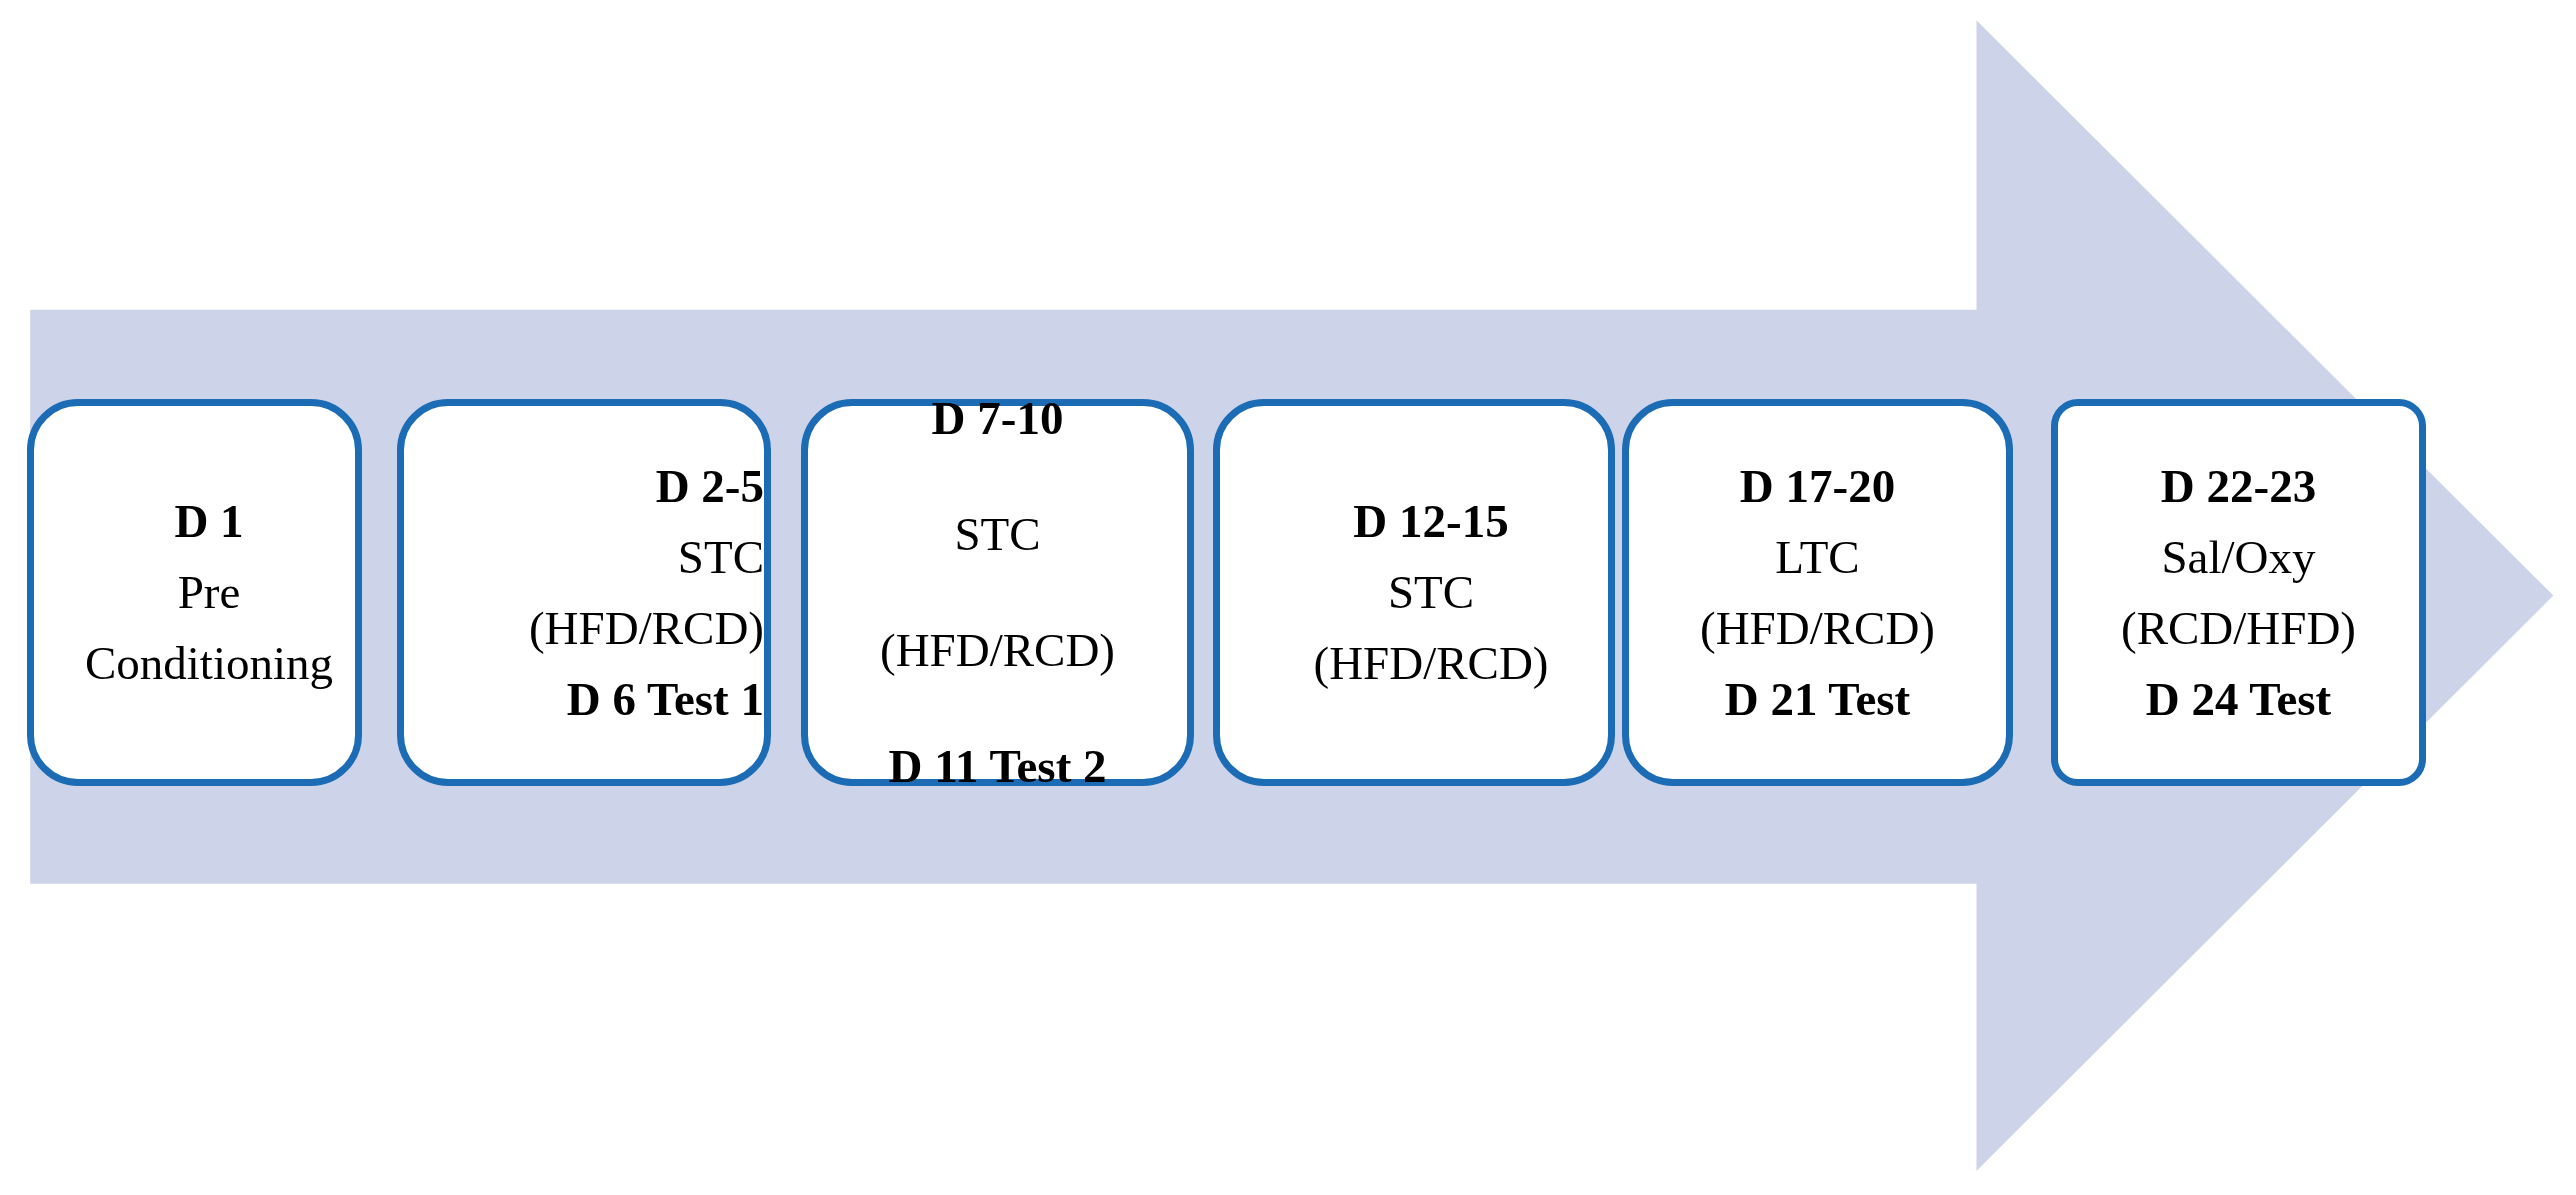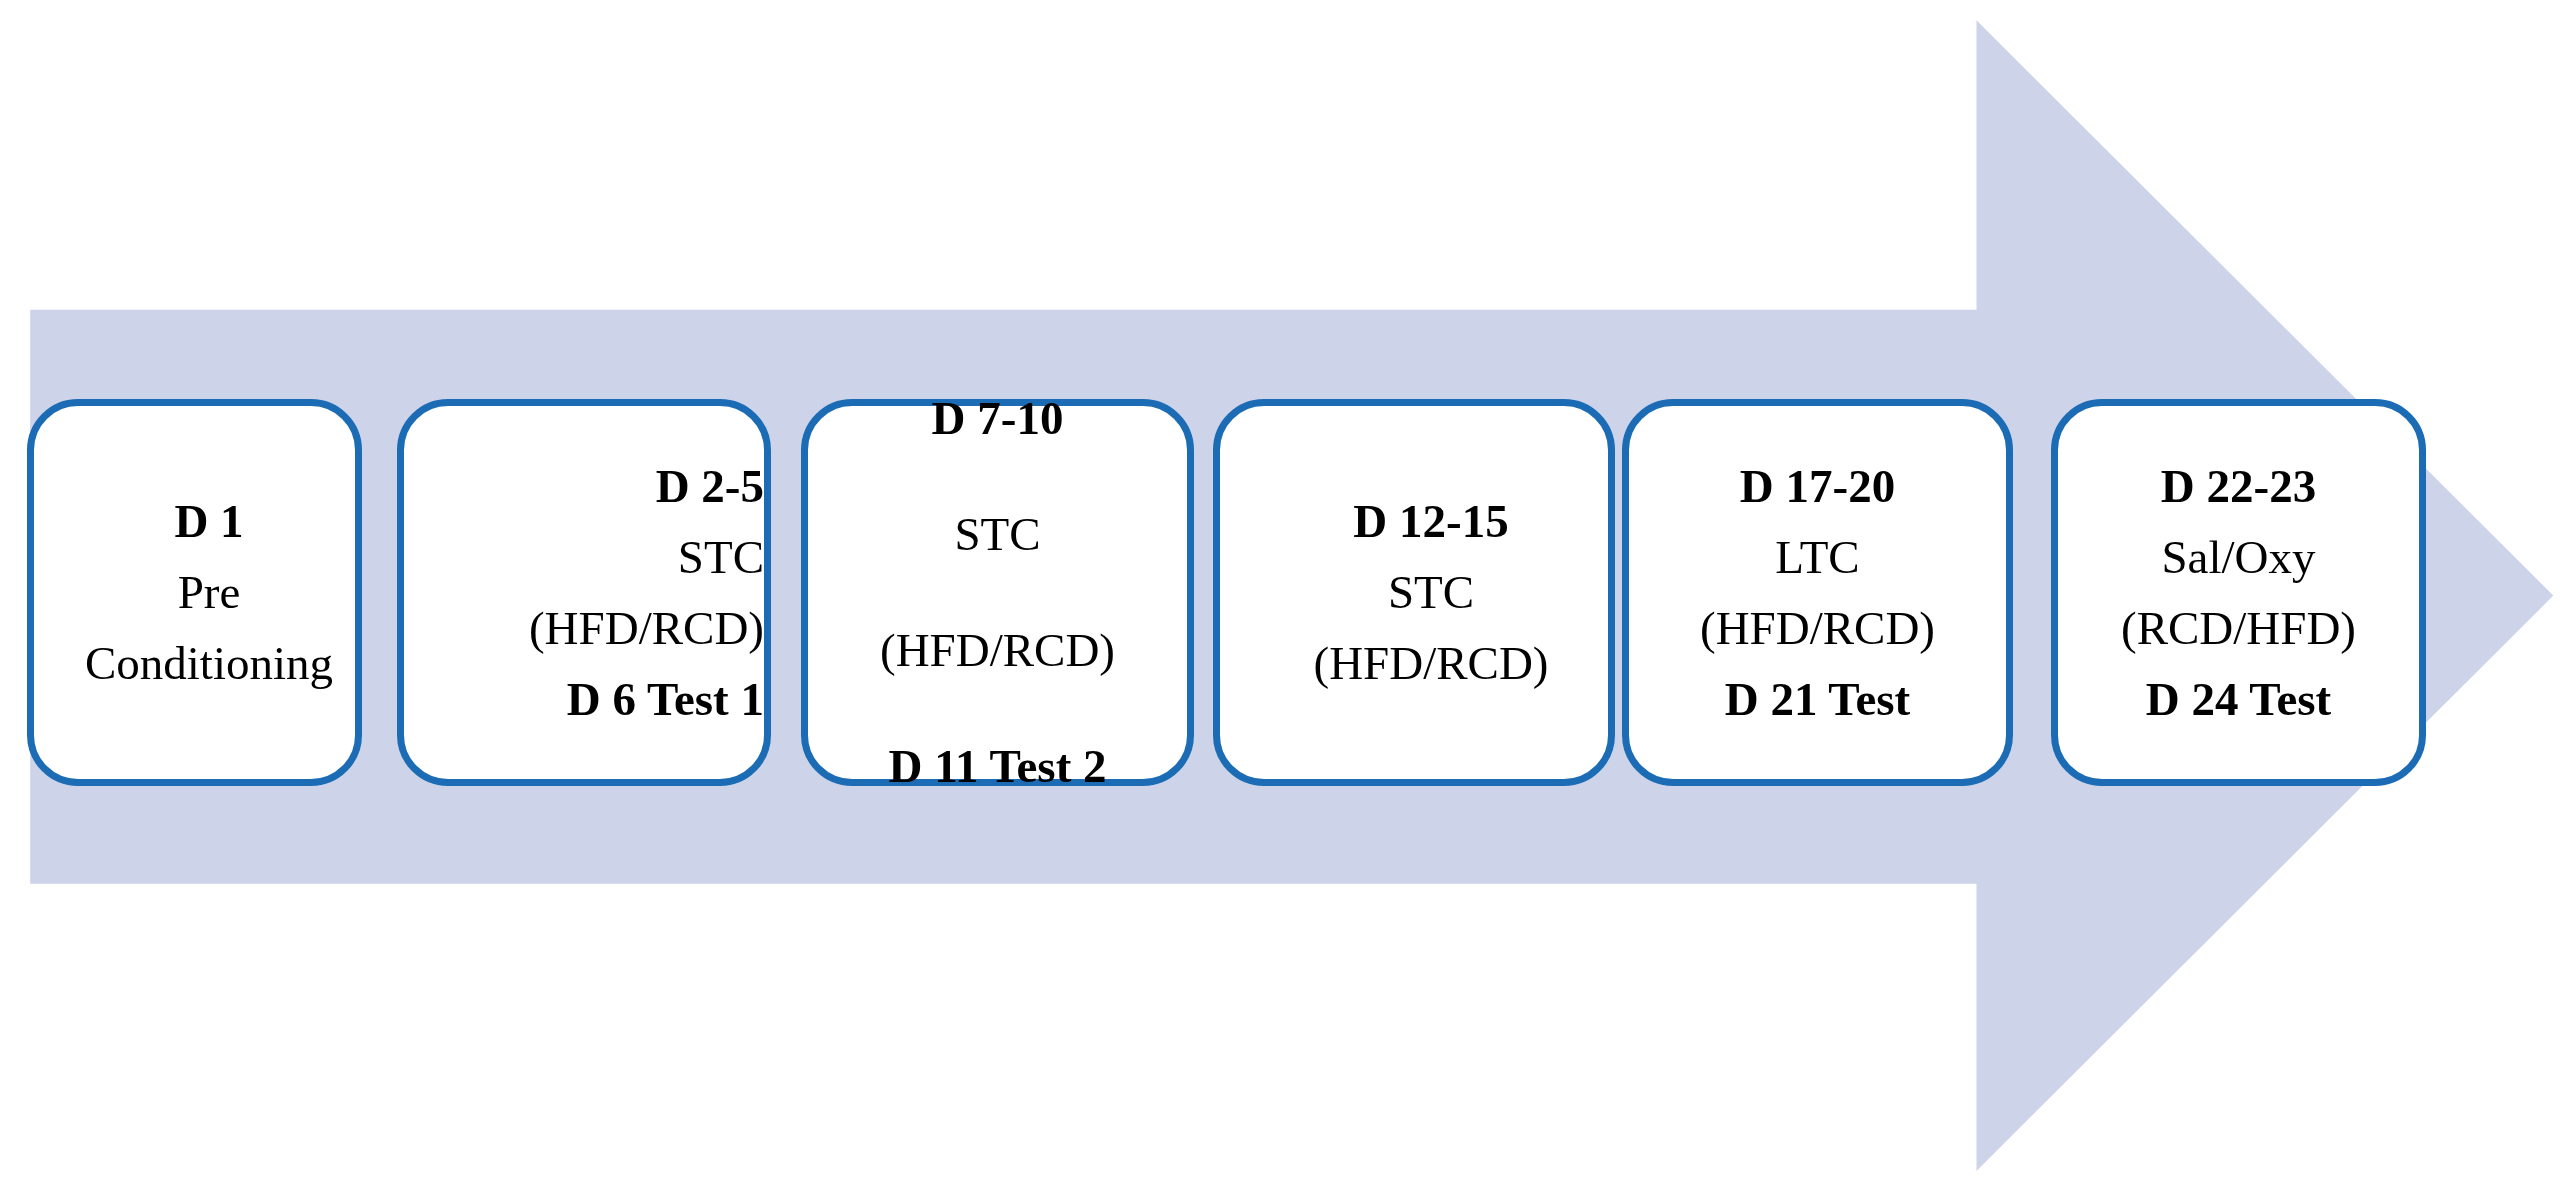--- a/index.html
+++ b/index.html
@@ -46,21 +46,21 @@
   }
   .line.bold {
     font-weight: bold;
   }
   
   .pos-1 { left: 27px;   width: 335px; padding-left: 29px; }
   .pos-2 { left: 397px;  width: 374px; align-items: flex-end; }
   .pos-3 { left: 801px; width: 393px; gap: 45px; }
   .pos-4 { left: 1213px; width: 402px; padding-left: 34px; }
   .pos-5 { left: 1622px; width: 391px; }
-  .pos-6 { left: 2051px; width: 375px; }
+  .pos-6 { left: 2051px; width: 375px; border-radius: 27px; }
 </style>
 </head>
 <body>
 
 <div id="canvas">
 
   <svg id="arrow-svg" viewBox="0 0 3425 1589" aria-hidden="true">
     <polygon points="40,412 2628,412 2628,27 3395,792 2628,1557 2628,1175 40,1175" fill="#CDD4E9"></polygon>
   </svg>
 

